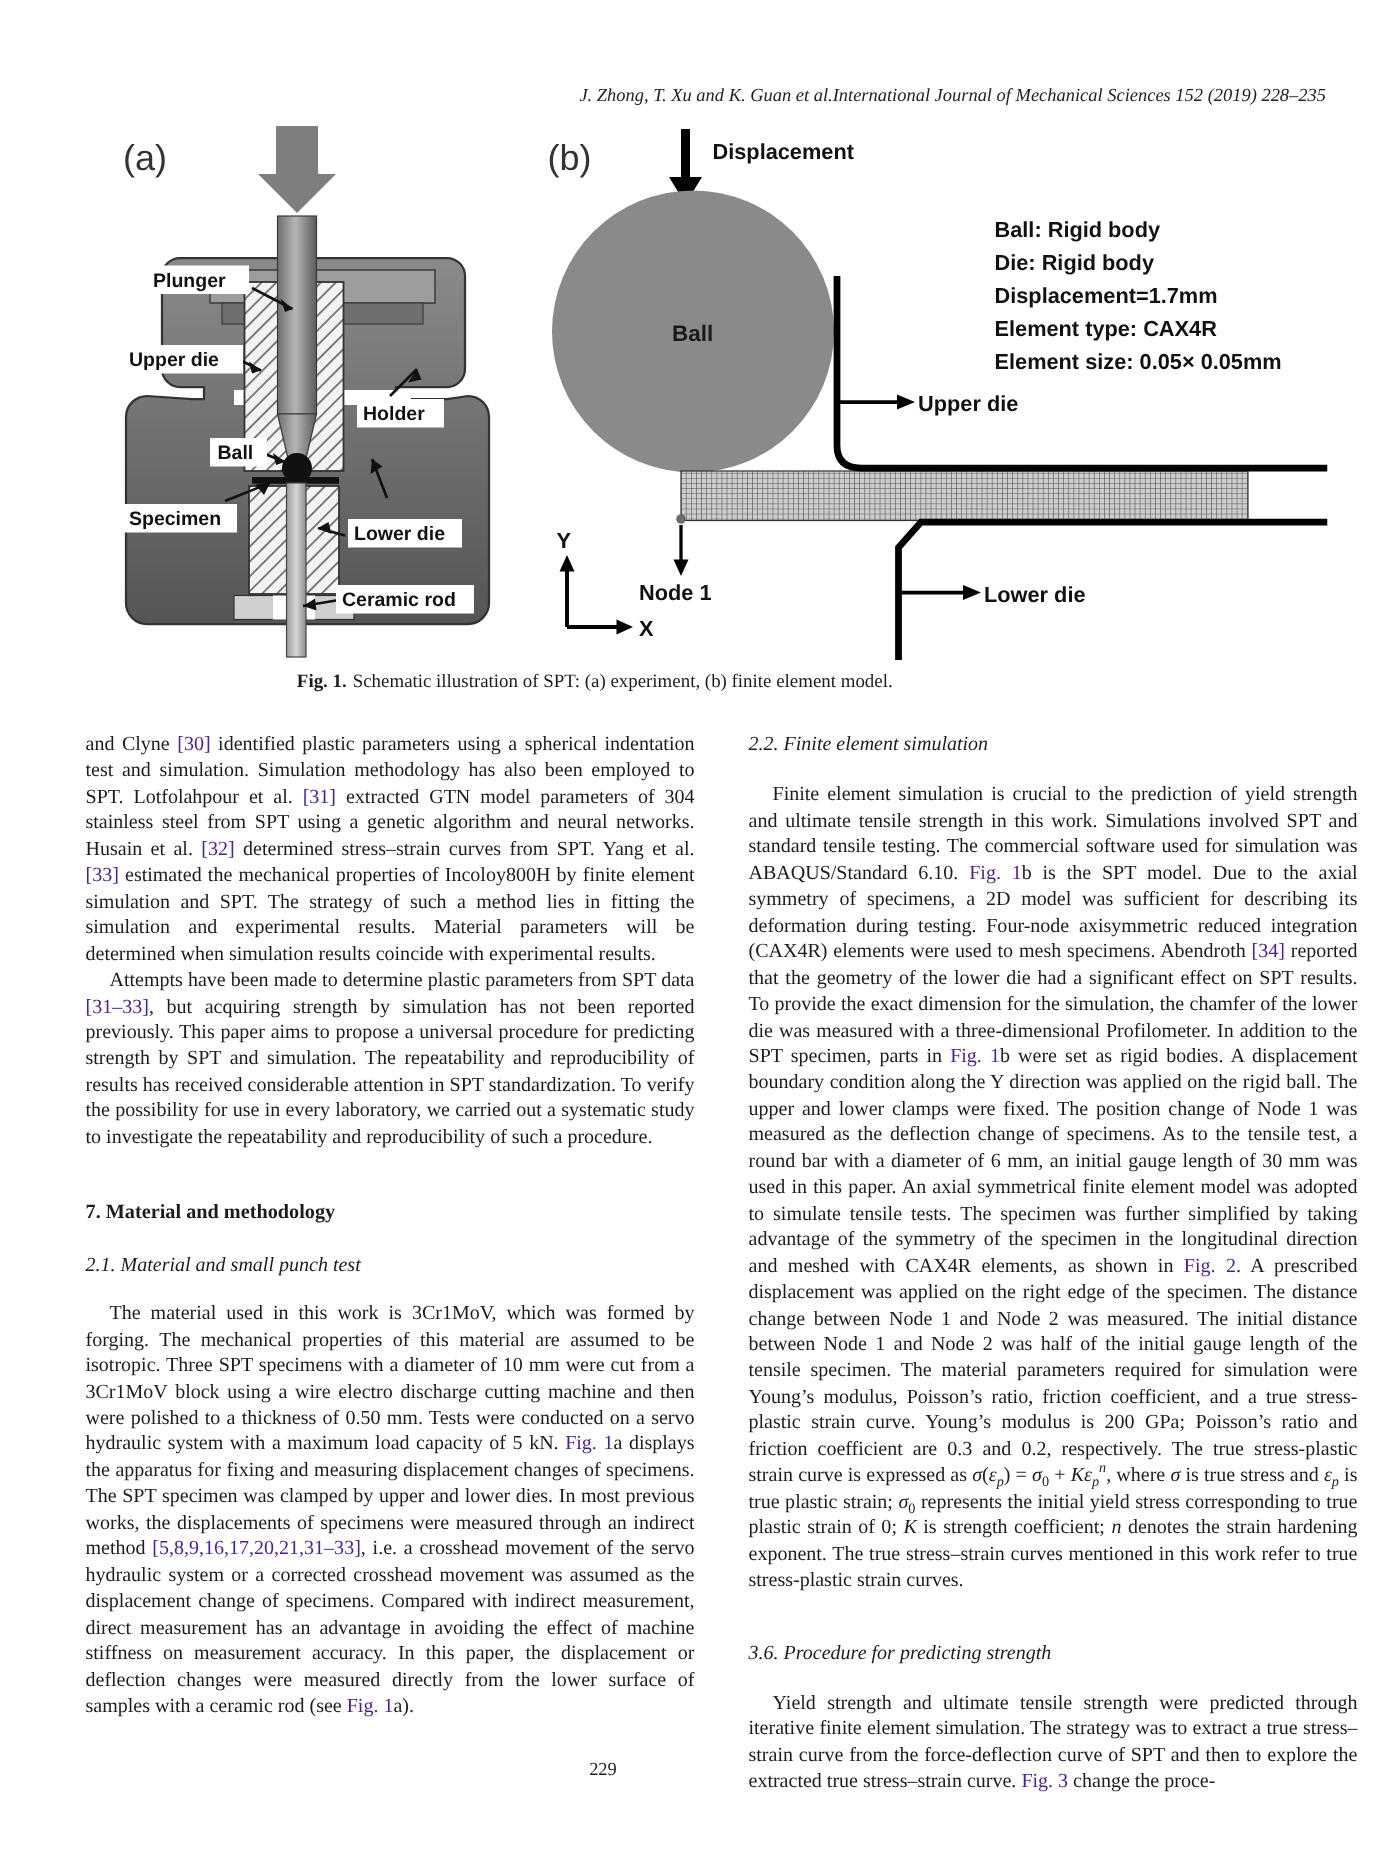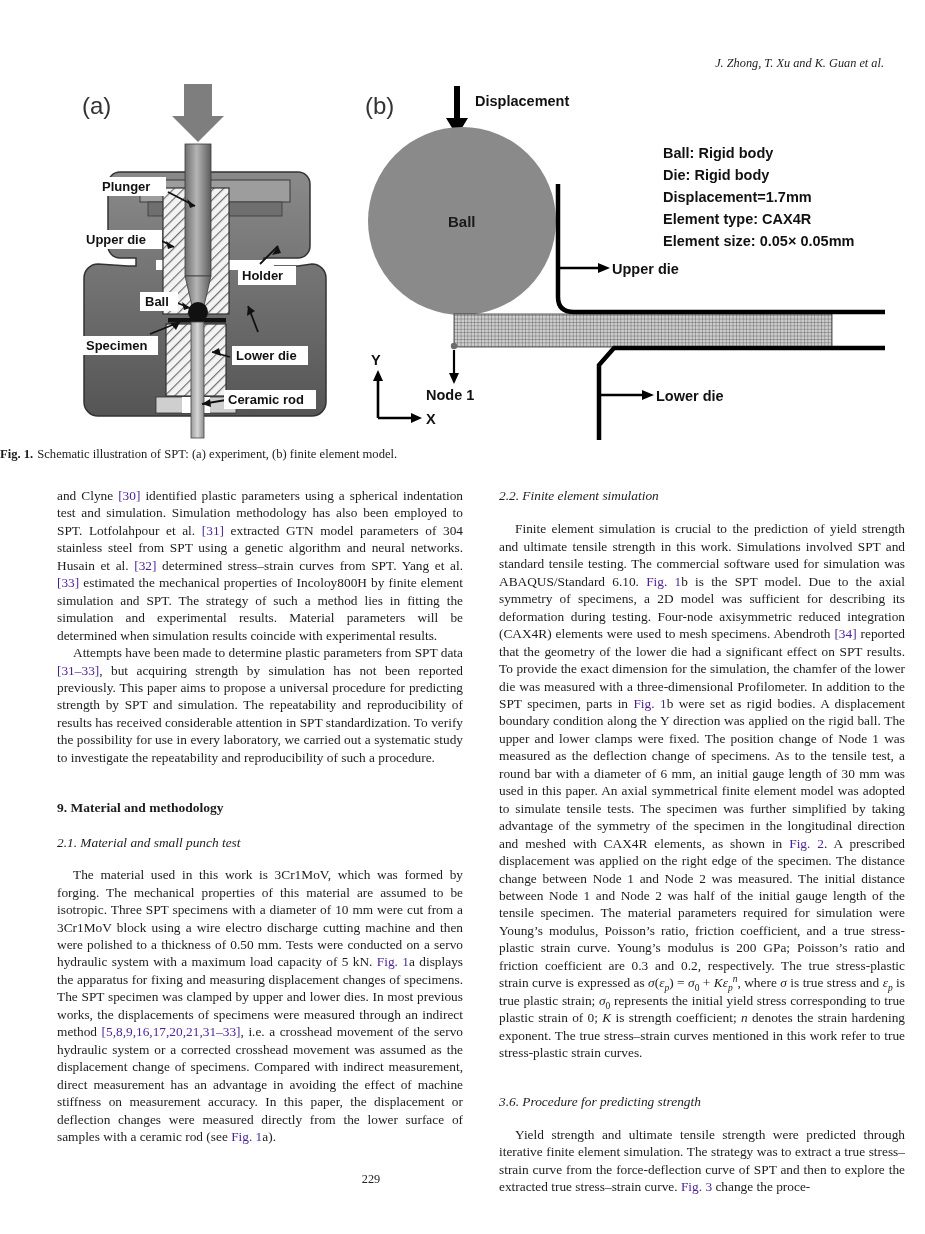--- a/index.html
+++ b/index.html
@@ -10,46 +10,47 @@
   .hdr{position:absolute;top:56px;left:57px;right:41px;display:flex;justify-content:flex-end;font-style:italic;font-size:12.3px;color:#222;}
 
   
   .figwrap{position:absolute;left:57px;top:84px;width:828px;height:360px;}
   .panel-label{position:absolute;font-family:"Liberation Sans",sans-serif;font-size:24px;color:#333;}
   svg text{font-family:"Liberation Sans",sans-serif;}
   .fl{font-weight:bold;font-size:13px;fill:#111;}
   .ann{font-weight:bold;font-size:14.5px;fill:#111;}
 
   
-  .caption{position:absolute;top:447px;left:0;width:793px;text-align:left;font-size:12.6px;color:#1c1c1c;}
+  .caption{position:absolute;top:447px;left:0;width:793px;text-align:center;font-size:12.6px;color:#1c1c1c;}
   .caption b{margin-right:4px;}
 
   
   .col{position:absolute;top:487px;width:406px;font-size:13.35px;line-height:17.45px;text-align:justify;}
   .col-left{left:57px;}
   .col-right{left:479px;margin-left:20px;}
   .col p{margin:0;}
   .col p.ind{text-indent:16px;}
   .sec-h{font-weight:bold;font-size:13.5px;margin:0;}
   .sub-h{font-style:italic;font-size:13.35px;margin:0;}
   .cite{color:#4c1d95;}
   sub,sup{font-size:9.5px;line-height:0;}
   .it{font-style:italic;}
   .sp-a{height:33px;} .sp-b{height:17px;} .sp-c{height:15px;}
   .sp-d{height:16px;} .sp-e{height:31px;}
 
-  .pageno{position:absolute;top:1172px;left:0;width:742px;text-align:center;font-size:12.3px;color:#222;}
+  .pageno{position:absolute;top:1172px;left:0;width:742px;text-align:center;font-size:12.3px;color:#222;padding-left:31px;}
 </style>
 </head>
 <body>
 
 <div class="page">
 
   <div class="hdr">
     <span>J. Zhong, T. Xu and K. Guan et al.</span>
+    <span>International Journal of Mechanical Sciences 152 (2019) 228–235</span>
   </div>
 
   <div class="figwrap">
     <span class="panel-label" style="left:25px;top:8px;">(a)</span>
     <span class="panel-label" style="left:308px;top:8px;">(b)</span>
 
     <svg style="position:absolute;left:3px;top:0;" width="310" height="356" viewBox="0 0 310 356">
       <defs>
         <linearGradient id="metal" x1="0" y1="0" x2="1" y2="0">
           <stop offset="0" stop-color="#3f3f3f"></stop>
@@ -202,21 +203,21 @@
   </div>
 
   <div class="caption">
     <b>Fig. 1.</b><span>Schematic illustration of SPT: (a) experiment, (b) finite element model.</span>
   </div>
 
   <div class="col col-left">
     <p><span>and Clyne </span><span class="cite">[30]</span><span> identified plastic parameters using a spherical indentation test and simulation. Simulation methodology has also been employed to SPT. Lotfolahpour et al. </span><span class="cite">[31]</span><span> extracted GTN model parameters of 304 stainless steel from SPT using a genetic algorithm and neural networks. Husain et al. </span><span class="cite">[32]</span><span> determined stress–strain curves from SPT. Yang et al. </span><span class="cite">[33]</span><span> estimated the mechanical properties of Incoloy800H by finite element simulation and SPT. The strategy of such a method lies in fitting the simulation and experimental results. Material parameters will be determined when simulation results coincide with experimental results.</span></p>
     <p class="ind"><span>Attempts have been made to determine plastic parameters from SPT data </span><span class="cite">[31–33]</span><span>, but acquiring strength by simulation has not been reported previously. This paper aims to propose a universal procedure for predicting strength by SPT and simulation. The repeatability and reproducibility of results has received considerable attention in SPT standardization. To verify the possibility for use in every laboratory, we carried out a systematic study to investigate the repeatability and reproducibility of such a procedure.</span></p>
     <div class="sp-a"></div>
-    <p class="sec-h">9. Material and methodology</p>
+    <p class="sec-h">7. Material and methodology</p>
     <div class="sp-b"></div>
     <p class="sub-h">2.1. Material and small punch test</p>
     <div class="sp-c"></div>
     <p class="ind"><span>The material used in this work is 3Cr1MoV, which was formed by forging. The mechanical properties of this material are assumed to be isotropic. Three SPT specimens with a diameter of 10 mm were cut from a 3Cr1MoV block using a wire electro discharge cutting machine and then were polished to a thickness of 0.50 mm. Tests were conducted on a servo hydraulic system with a maximum load capacity of 5 kN. </span><span class="cite">Fig. 1</span><span>a displays the apparatus for fixing and measuring displacement changes of specimens. The SPT specimen was clamped by upper and lower dies. In most previous works, the displacements of specimens were measured through an indirect method </span><span class="cite">[5,8,9,16,17,20,21,31–33]</span><span>, i.e. a crosshead movement of the servo hydraulic system or a corrected crosshead movement was assumed as the displacement change of specimens. Compared with indirect measurement, direct measurement has an advantage in avoiding the effect of machine stiffness on measurement accuracy. In this paper, the displacement or deflection changes were measured directly from the lower surface of samples with a ceramic rod (see </span><span class="cite">Fig. 1</span><span>a).</span></p>
   </div>
 
   <div class="col col-right">
     <p class="sub-h">2.2. Finite element simulation</p>
     <div class="sp-d"></div>
     <p class="ind"><span>Finite element simulation is crucial to the prediction of yield strength and ultimate tensile strength in this work. Simulations involved SPT and standard tensile testing. The commercial software used for simulation was ABAQUS/Standard 6.10. </span><span class="cite">Fig. 1</span><span>b is the SPT model. Due to the axial symmetry of specimens, a 2D model was sufficient for describing its deformation during testing. Four-node axisymmetric reduced integration (CAX4R) elements were used to mesh specimens. Abendroth </span><span class="cite">[34]</span><span> reported that the geometry of the lower die had a significant effect on SPT results. To provide the exact dimension for the simulation, the chamfer of the lower die was measured with a three-dimensional Profilometer. In addition to the SPT specimen, parts in </span><span class="cite">Fig. 1</span><span>b were set as rigid bodies. A displacement boundary condition along the Y direction was applied on the rigid ball. The upper and lower clamps were fixed. The position change of Node 1 was measured as the deflection change of specimens. As to the tensile test, a round bar with a diameter of 6 mm, an initial gauge length of 30 mm was used in this paper. An axial symmetrical finite element model was adopted to simulate tensile tests. The specimen was further simplified by taking advantage of the symmetry of the specimen in the longitudinal direction and meshed with CAX4R elements, as shown in </span><span class="cite">Fig. 2</span><span>. A prescribed displacement was applied on the right edge of the specimen. The distance change between Node 1 and Node 2 was measured. The initial distance between Node 1 and Node 2 was half of the initial gauge length of the tensile specimen. The material parameters required for simulation were Young’s modulus, Poisson’s ratio, friction coefficient, and a true stress-plastic strain curve. Young’s modulus is 200 GPa; Poisson’s ratio and friction coefficient are 0.3 and 0.2, respectively. The true stress-plastic strain curve is expressed as </span><i>σ</i><span>(</span><i>ε</i><sub class="it">p</sub><span>) = </span><i>σ</i><sub>0</sub><span> + </span><i>K</i><i>ε</i><sub class="it">p</sub><sup class="it">n</sup><span>, where </span><i>σ</i><span> is true stress and </span><i>ε</i><sub class="it">p</sub><span> is true plastic strain; </span><i>σ</i><sub>0</sub><span> represents the initial yield stress corresponding to true plastic strain of 0; </span><i>K</i><span> is strength coefficient; </span><i>n</i><span> denotes the strain hardening exponent. The true stress–strain curves mentioned in this work refer to true stress-plastic strain curves.</span></p>

